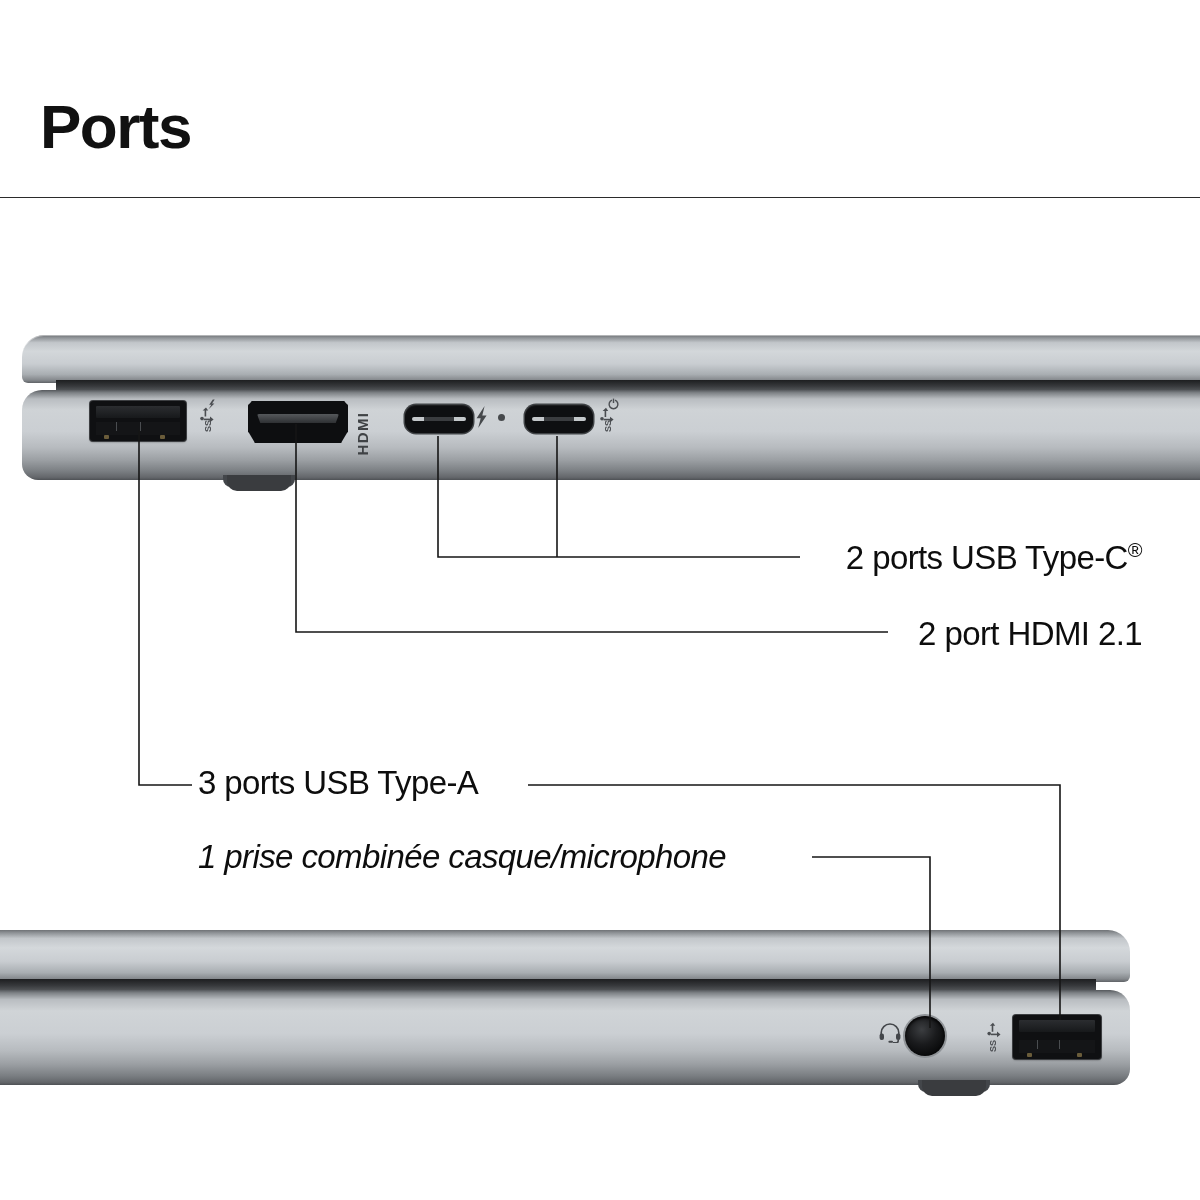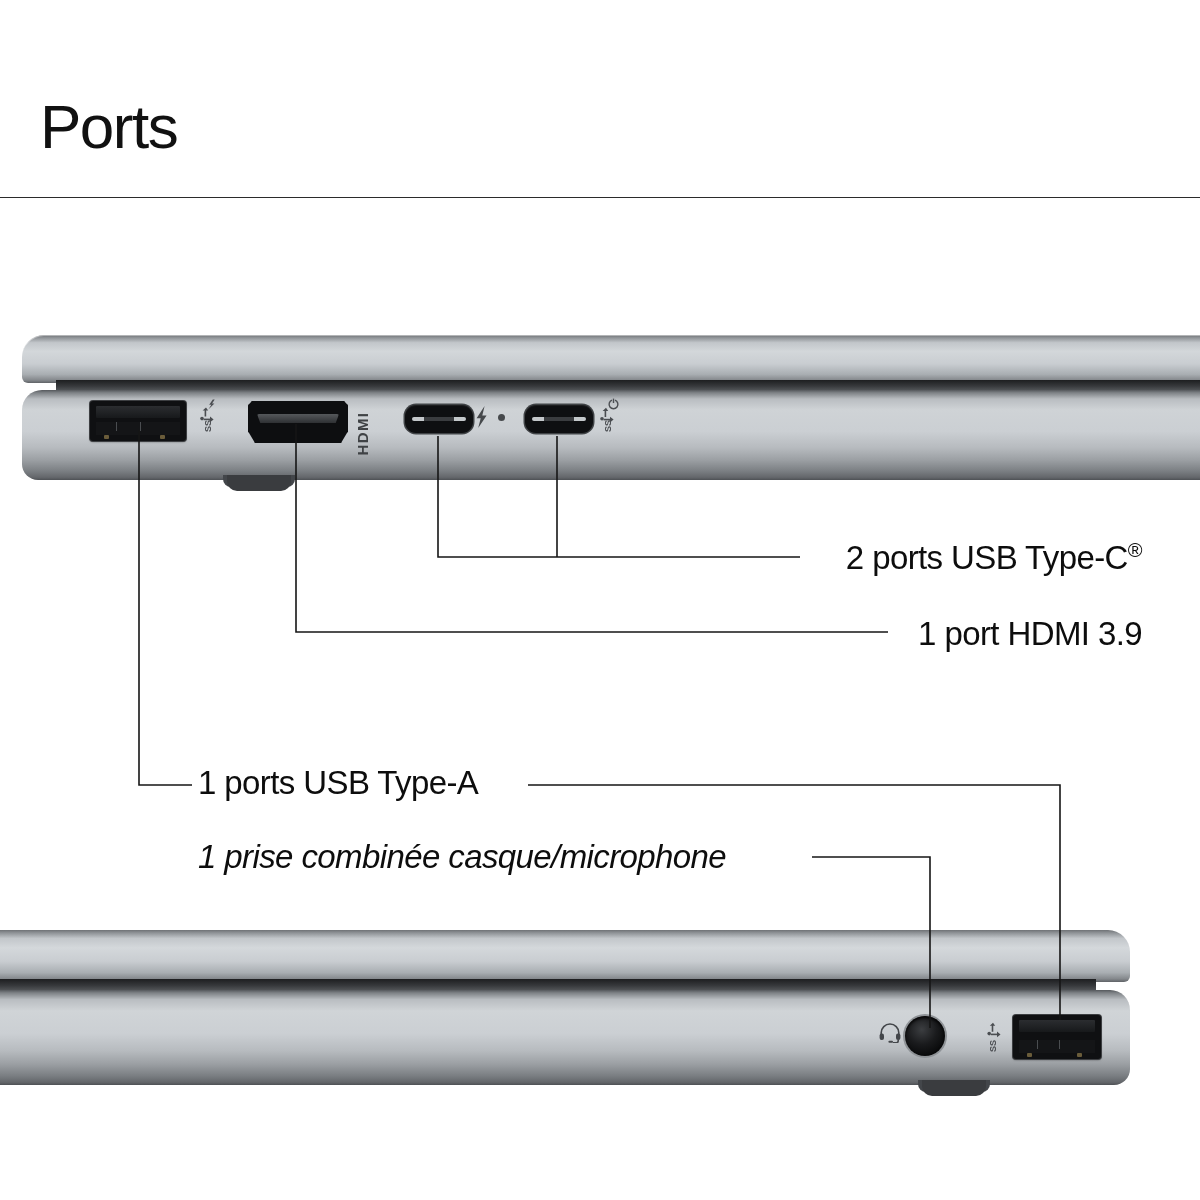--- a/index.html
+++ b/index.html
@@ -10,21 +10,21 @@
     position:relative;
     overflow:hidden;
     color:#0a0a0a;
   }
 
   
   #page-title {
     position:absolute;
     left:40px; top:96px;
     font-size:62px;
-    font-weight:400;
+    font-weight:700;
     letter-spacing:-1.5px;
     line-height:1;
     color:#111111;
   }
   #title-rule {
     position:absolute;
     left:0; top:197px;
     width:1200px; height:1px;
     background:#2b2b2b;
   }
@@ -323,22 +323,22 @@
 
     <path d="M812 857 L930 857 L930 1028"></path>
   </g>
 </svg>
 
 <div class="callout" id="callout-usbc">
   <span>2 ports USB Type-C</span><span class="reg">®</span>
 </div>
 
 <div class="callout" id="callout-hdmi">
-  <span>1 port HDMI 3.9</span>
+  <span>2 port HDMI 2.1</span>
 </div>
 
 <div class="callout" id="callout-usba">
-  <span>1 ports USB Type-A</span>
+  <span>3 ports USB Type-A</span>
 </div>
 
 <div class="callout" id="callout-jack">
   <span>1 prise combinée casque/microphone</span>
 </div>
 
 </body></html>

